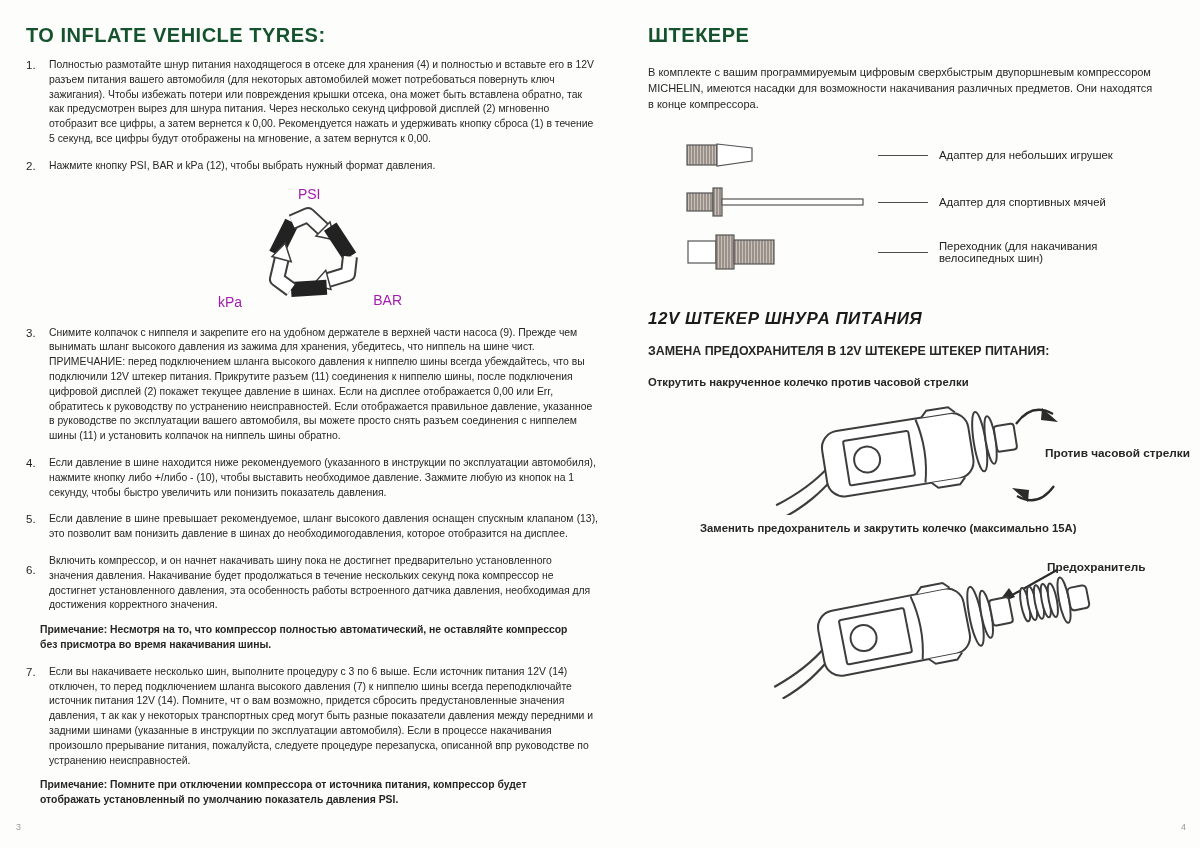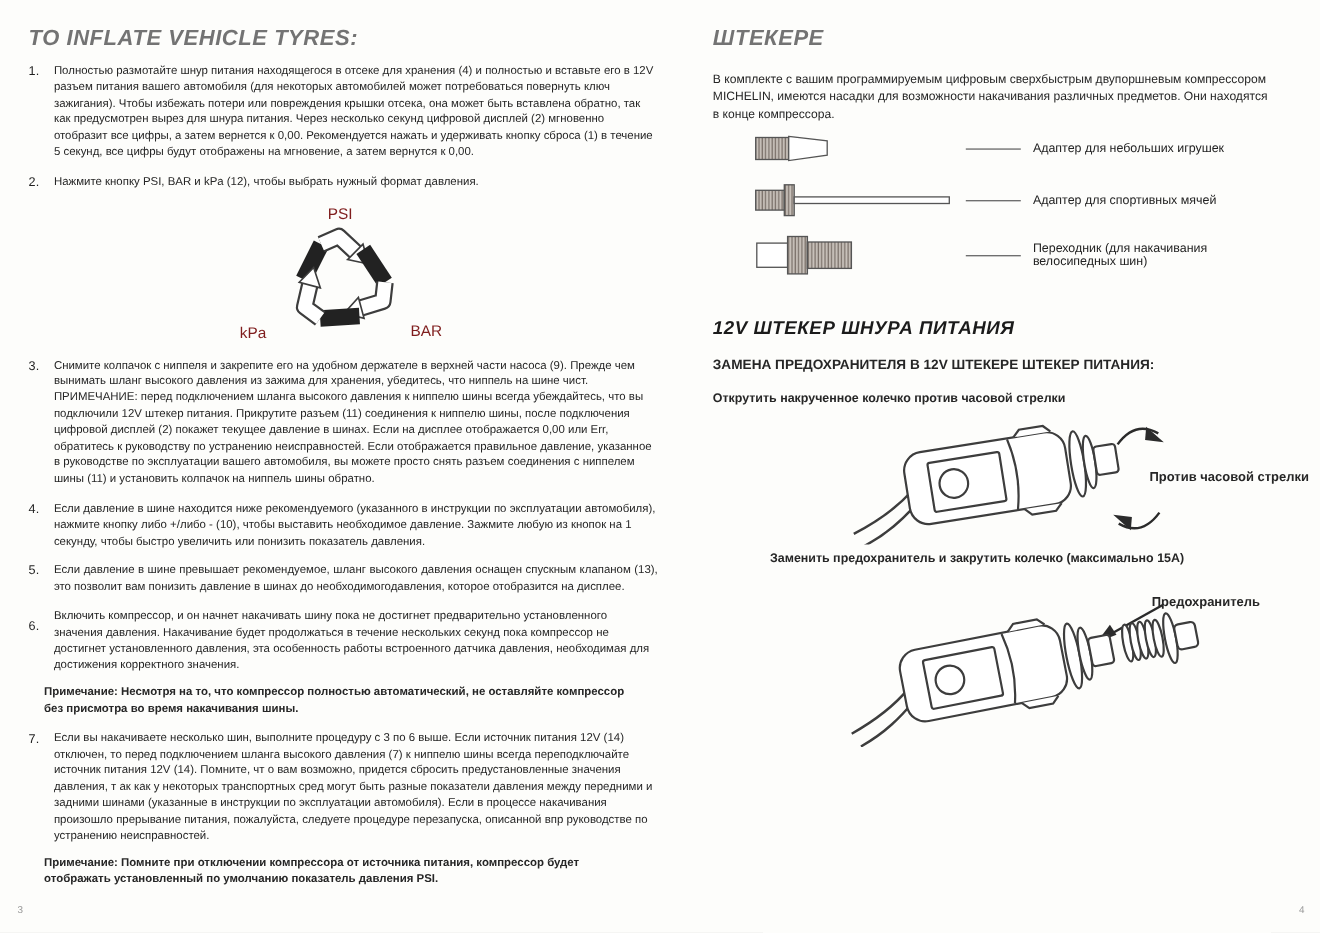--- a/index.html
+++ b/index.html
@@ -3,46 +3,46 @@
 <meta charset="utf-8">
 <style>
   html,body{margin:0;padding:0;background:#e8e8e8;}
   .page{
     position:relative;width:1200px;height:848px;background:#fdfdfb;
     font-family:"Liberation Sans",sans-serif;color:#262626;overflow:hidden;
     margin:0 auto;
   }
   
   .h-main{
-    font-size:20px;font-weight:900;font-style:italic;color:#737373;
+    font-size:20px;font-weight:900;color:#14532d;
     letter-spacing:.5px;line-height:22px;margin:0 0 12px 0;
   }
   .h-sub{
     font-size:17px;font-weight:900;font-style:italic;color:#1b1b1b;
     letter-spacing:.5px;line-height:22px;margin:30px 0 14px 0;
   }
   
   .left-col{position:absolute;left:26px;top:24px;width:572px;}
   .item{display:flex;margin-bottom:12px;}
   .item .num{width:23px;flex:0 0 23px;font-size:11.5px;line-height:14.8px;color:#1f1f1f;}
   .item .txt{flex:1;font-size:10.4px;line-height:14.8px;}
   .item.justify .txt{text-align:justify;}
   .item.num-drop .num{padding-top:9px;}
   .note{font-weight:bold;font-size:10.4px;line-height:14.8px;margin:-2px 0 12px 14px;width:546px;}
   
   .psi-diagram{position:relative;width:190px;height:128px;margin:0 0 12px 190px;}
-  .psi-diagram .lbl{position:absolute;font-size:14px;color:#7f1d1d;}
+  .psi-diagram .lbl{position:absolute;font-size:14px;color:#a21caf;}
   .lbl-psi{left:50%;top:0;transform:translateX(-58%);}
   .lbl-kpa{left:2px;bottom:4px;}
   .lbl-bar{right:4px;bottom:6px;}
   .psi-diagram svg{position:absolute;left:0;top:20px;overflow:visible;}
   
   .right-col{position:absolute;left:648px;top:24px;width:505px;}
   .right-col .h-main{margin-bottom:18px;}
-  .intro{font-size:11px;line-height:16px;margin:0 0 0 0;}
+  .intro{font-size:11px;line-height:16px;margin:0 0 20px 0;}
   .adapter-row{display:flex;align-items:center;}
   .adapter-row .figwrap{flex:0 0 192px;padding-left:38px;box-sizing:content-box;}
   .adapter-row .leader{flex:0 0 50px;border-top:1.6px solid #4c4c4c;margin-right:11px;}
   .adapter-row .alabel{font-size:11.3px;color:#222;}
   .row1{height:46px;}.row2{height:48px;}.row3{height:52px;}
   .bold-caps{font-size:12.4px;font-weight:bold;margin:14px 0 18px 0;}
   .bold-step{font-size:11.3px;font-weight:bold;margin:0 0 6px 0;}
   .step2{margin-left:52px;}
   .plug-wrap{position:relative;}
   .wrap1{height:122px;margin-top:12px;}

